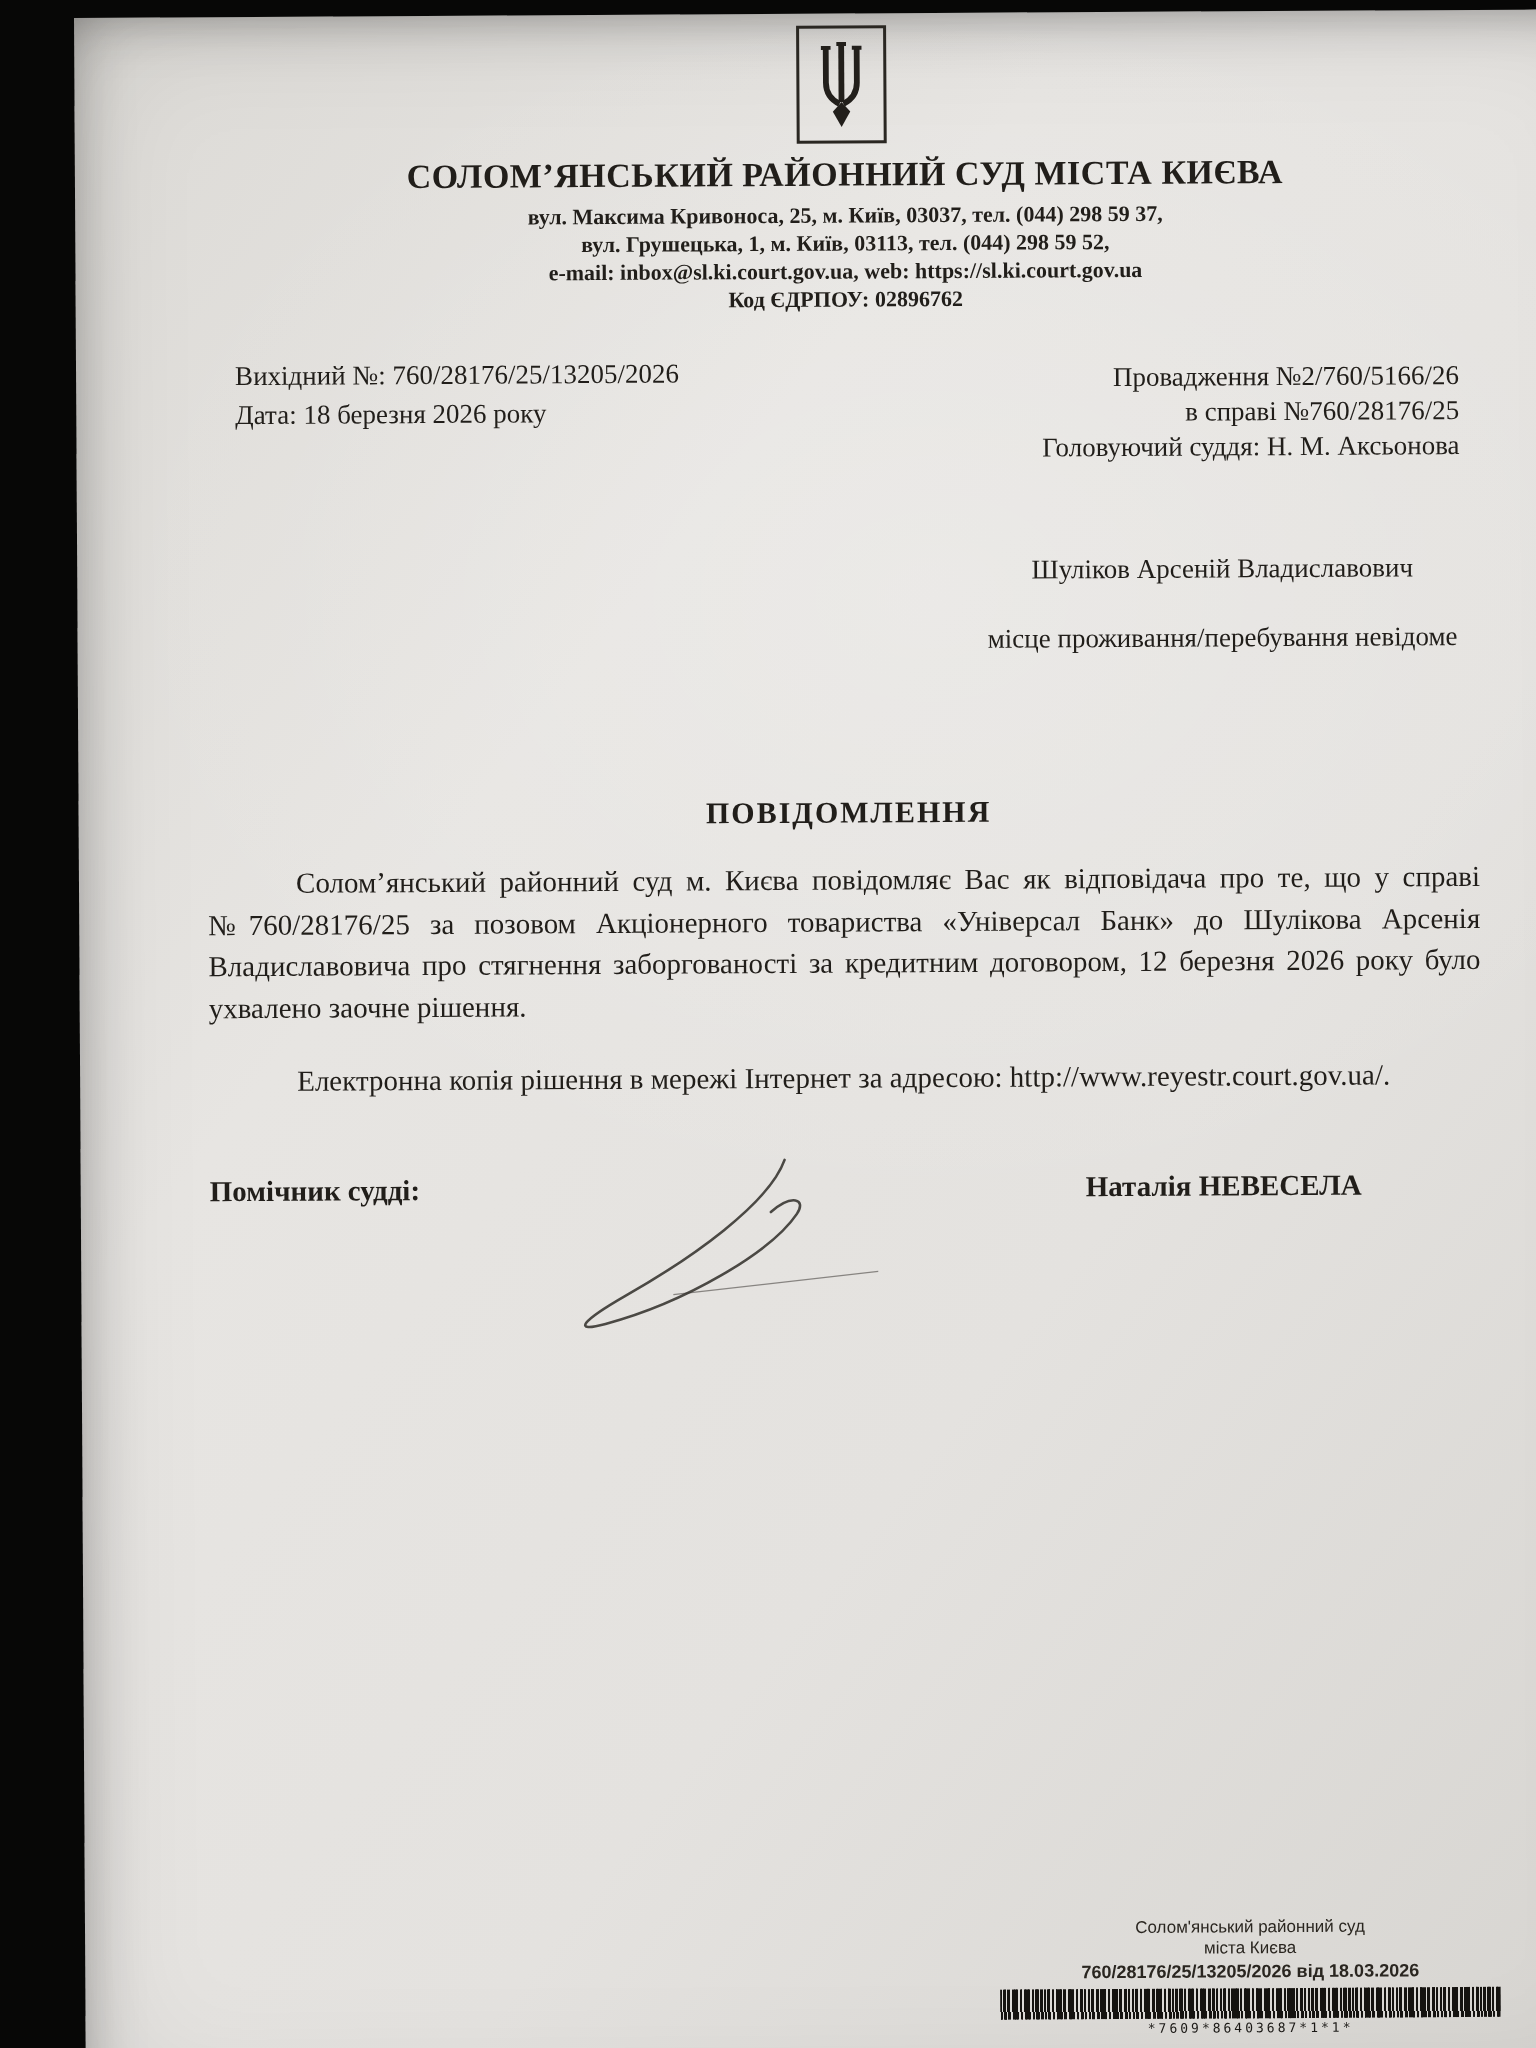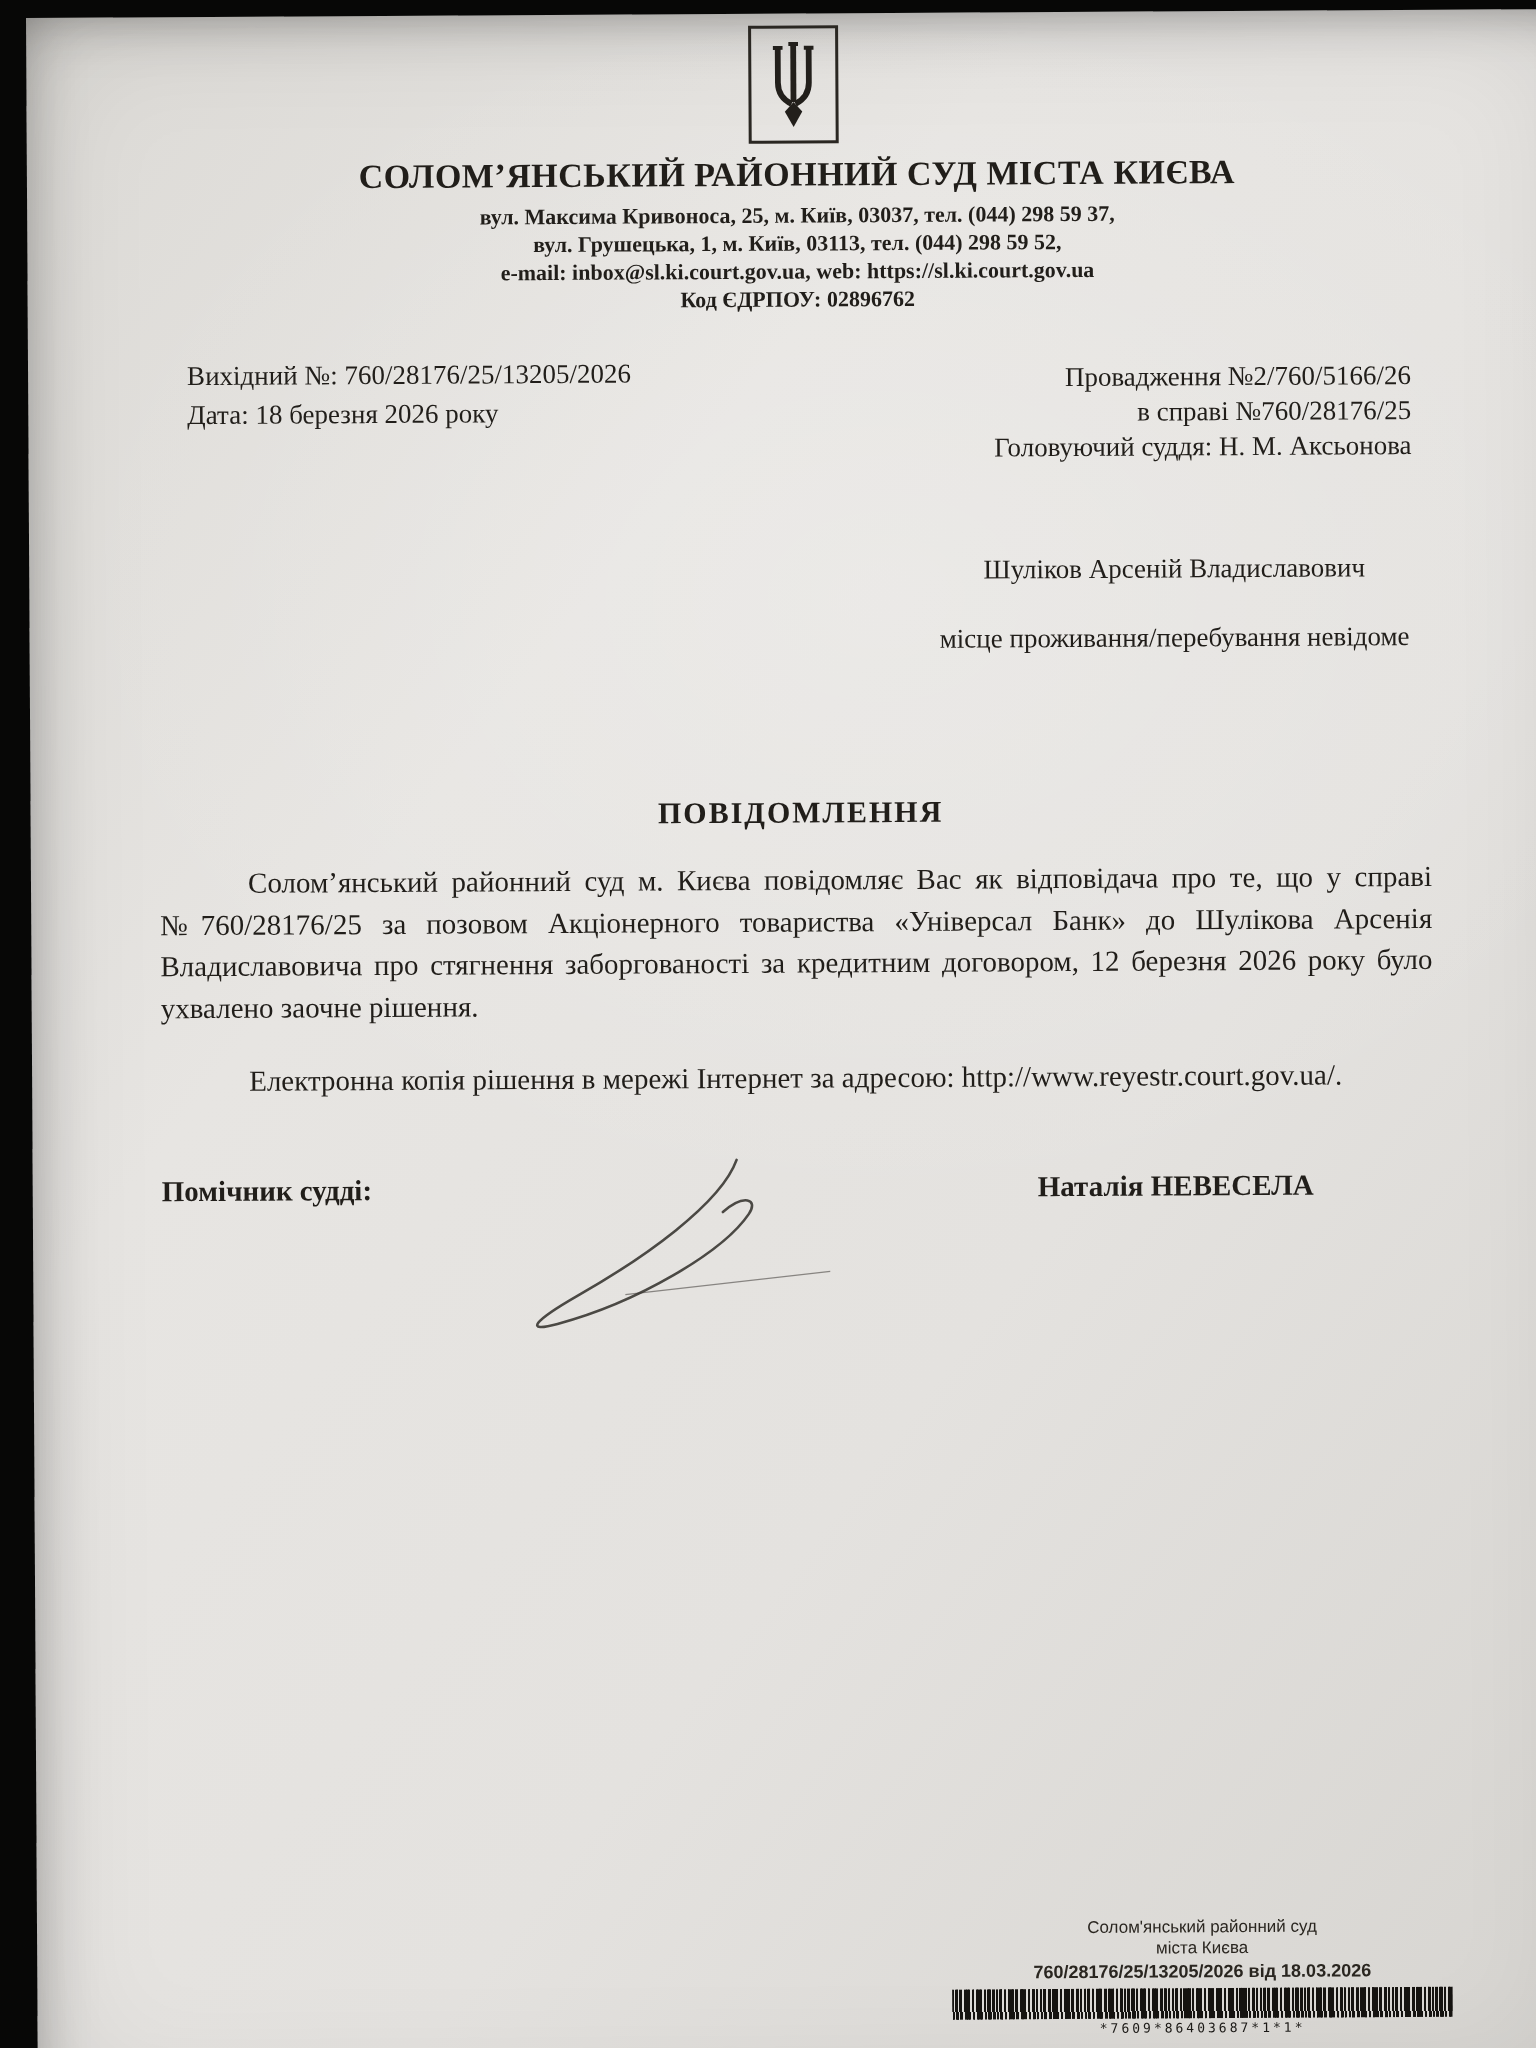--- a/index.html
+++ b/index.html
@@ -3,21 +3,21 @@
 <meta charset="utf-8">
 <style>
   html,body { margin:0; padding:0; }
   body {
     width:1536px; height:2048px;
     background:#070706;
     overflow:hidden;
     position:relative;
     font-family:"Liberation Serif", serif;
   }
-  .photo-backdrop { position:absolute; inset:0; background:#070706; }
+  .photo-backdrop { position:absolute; inset:0; background:#070706;margin-left:48px; }
   .paper {
     position:absolute; left:26px; top:18px;
     width:1548px; height:2085px;
     background:
       radial-gradient(ellipse 1200px 900px at 55% 28%, rgba(255,255,255,0.20), rgba(255,255,255,0) 70%),
       linear-gradient(128deg, #dcdad6 0%, #e7e5e2 32%, #e4e2df 62%, #d6d4d0 100%);
     transform: rotate(-0.33deg);
     transform-origin: 0 0;
     box-shadow:
       inset 0 0 130px rgba(0,0,0,0.10),

